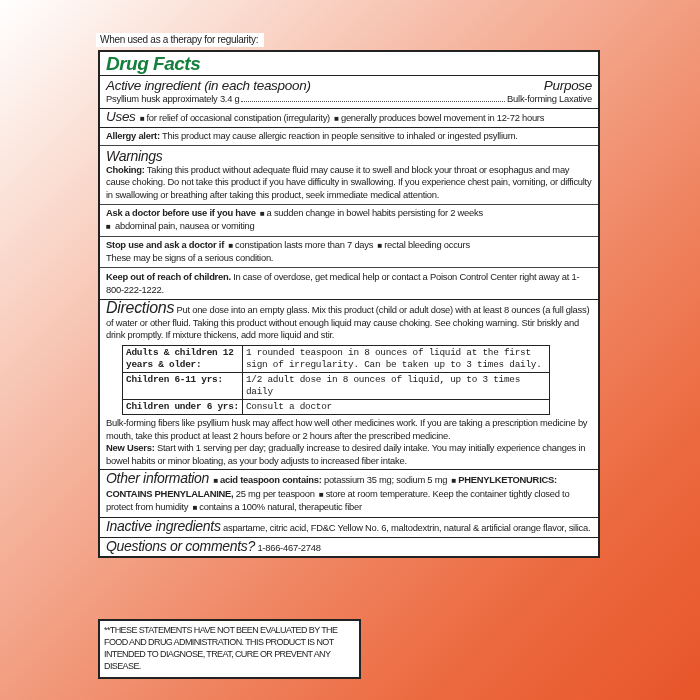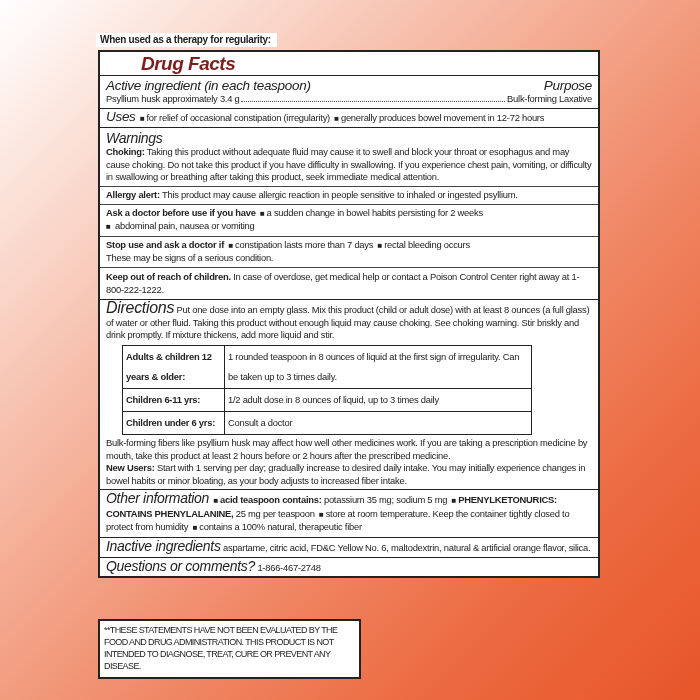--- a/index.html
+++ b/index.html
@@ -4,39 +4,39 @@
 <style>
   html, body { margin:0; padding:0; }
   body {
     width:700px; height:700px; overflow:hidden; position:relative;
     background: linear-gradient(135deg, #ffffff 0%, #fbe3da 14%, #f5b39c 38%, #f08a68 60%, #ec6a40 80%, #e8552a 100%);
     font-family: "Liberation Sans", sans-serif;
     color:#222;
   }
   .therapy-label {
     position:absolute; left:96px; top:33px; background:#fff;
-    padding:1px 6px 2px 4px; font-size:10px; font-weight:bold; color:#222;
+    padding:1px 6px 2px 4px; font-size:10px; font-weight:normal; color:#222;
     letter-spacing:-0.3px;
   }
   .panel {
     position:absolute; left:98px; top:50px; width:502px;
     background:#fff; border:2px solid #222; box-sizing:border-box;
   }
   .sec { border-bottom:1.5px solid #222; padding:2px 6px 2px 6px; }
   .sec.thin { border-bottom:1px solid #444; }
   .sec:last-child { border-bottom:none; }
-  .h1 { font-style:italic; font-weight:bold; font-size:19px; letter-spacing:-0.5px; line-height:22px; color:#7f1d1d;margin-left:35px; }
+  .h1 { font-style:italic; font-weight:bold; font-size:19px; letter-spacing:-0.5px; line-height:22px; color:#15803d; }
   .h2 { font-style:italic; font-size:13.5px; letter-spacing:-0.3px; color:#222; }
   .body { font-size:9.4px; line-height:12.6px; letter-spacing:-0.25px; color:#222; }
   .b { font-weight:bold; }
   .row { display:flex; justify-content:space-between; align-items:baseline; }
   .dots { flex:1; border-bottom:1px dotted #555; margin:0 2px 2px 2px; }
   .sq { font-size:8px; margin:0 2px; }
   .dose-table { border-collapse:collapse; margin:3px 0 2px 16px; font-size:9.4px; letter-spacing:-0.25px; }
-  .dose-table td { border:1px solid #222; padding:1px 3px; line-height:20px; vertical-align:top; }
+  .dose-table td { border:1px solid #222; padding:1px 3px; line-height:12px; vertical-align:top;font-family:Liberation Mono, monospace; }
   .dose-table td.lbl { font-weight:bold; width:95px; }
   .dose-table td.val { width:300px; }
   .disclaimer {
     position:absolute; left:98px; top:619px; width:263px; height:60px; box-sizing:border-box;
     background:#fff; border:2px solid #222; padding:3px 4px;
     font-size:9px; line-height:12px; letter-spacing:-0.6px; color:#222; text-transform:uppercase;
   }
   .item-code {
     position:absolute; left:628px; top:666px; color:#fff; font-weight:bold; font-size:15px; letter-spacing:-0.3px;margin-top:32px;
   }
@@ -66,31 +66,31 @@
 
   <div class="sec">
     <div class="body">
       <span class="h2">Uses</span>
       <span class="sq">■</span><span>for relief of occasional constipation (irregularity)</span>
       <span class="sq">■</span><span>generally produces bowel movement in 12-72 hours</span>
     </div>
   </div>
 
   <div class="sec thin">
+    <div class="body">
+      <span class="b">Allergy alert:</span>
+      <span>This product may cause allergic reaction in people sensitive to inhaled or ingested psyllium.</span>
+    </div>
+  </div>
+
+  <div class="sec thin">
     <div class="h2" style="font-size:14px">Warnings</div>
     <div class="body">
       <span class="b">Choking:</span>
       <span>Taking this product without adequate fluid may cause it to swell and block your throat or esophagus and may cause choking. Do not take this product if you have difficulty in swallowing. If you experience chest pain, vomiting, or difficulty in swallowing or breathing after taking this product, seek immediate medical attention.</span>
-    </div>
-  </div>
-
-  <div class="sec thin">
-    <div class="body">
-      <span class="b">Allergy alert:</span>
-      <span>This product may cause allergic reaction in people sensitive to inhaled or ingested psyllium.</span>
     </div>
   </div>
 
   <div class="sec thin">
     <div class="body">
       <span class="b">Ask a doctor before use if you have</span>
       <span class="sq">■</span><span>a sudden change in bowel habits persisting for 2 weeks</span><br>
       <span class="sq" style="margin-left:0">■</span> <span>abdominal pain, nausea or vomiting</span>
     </div>
   </div>

